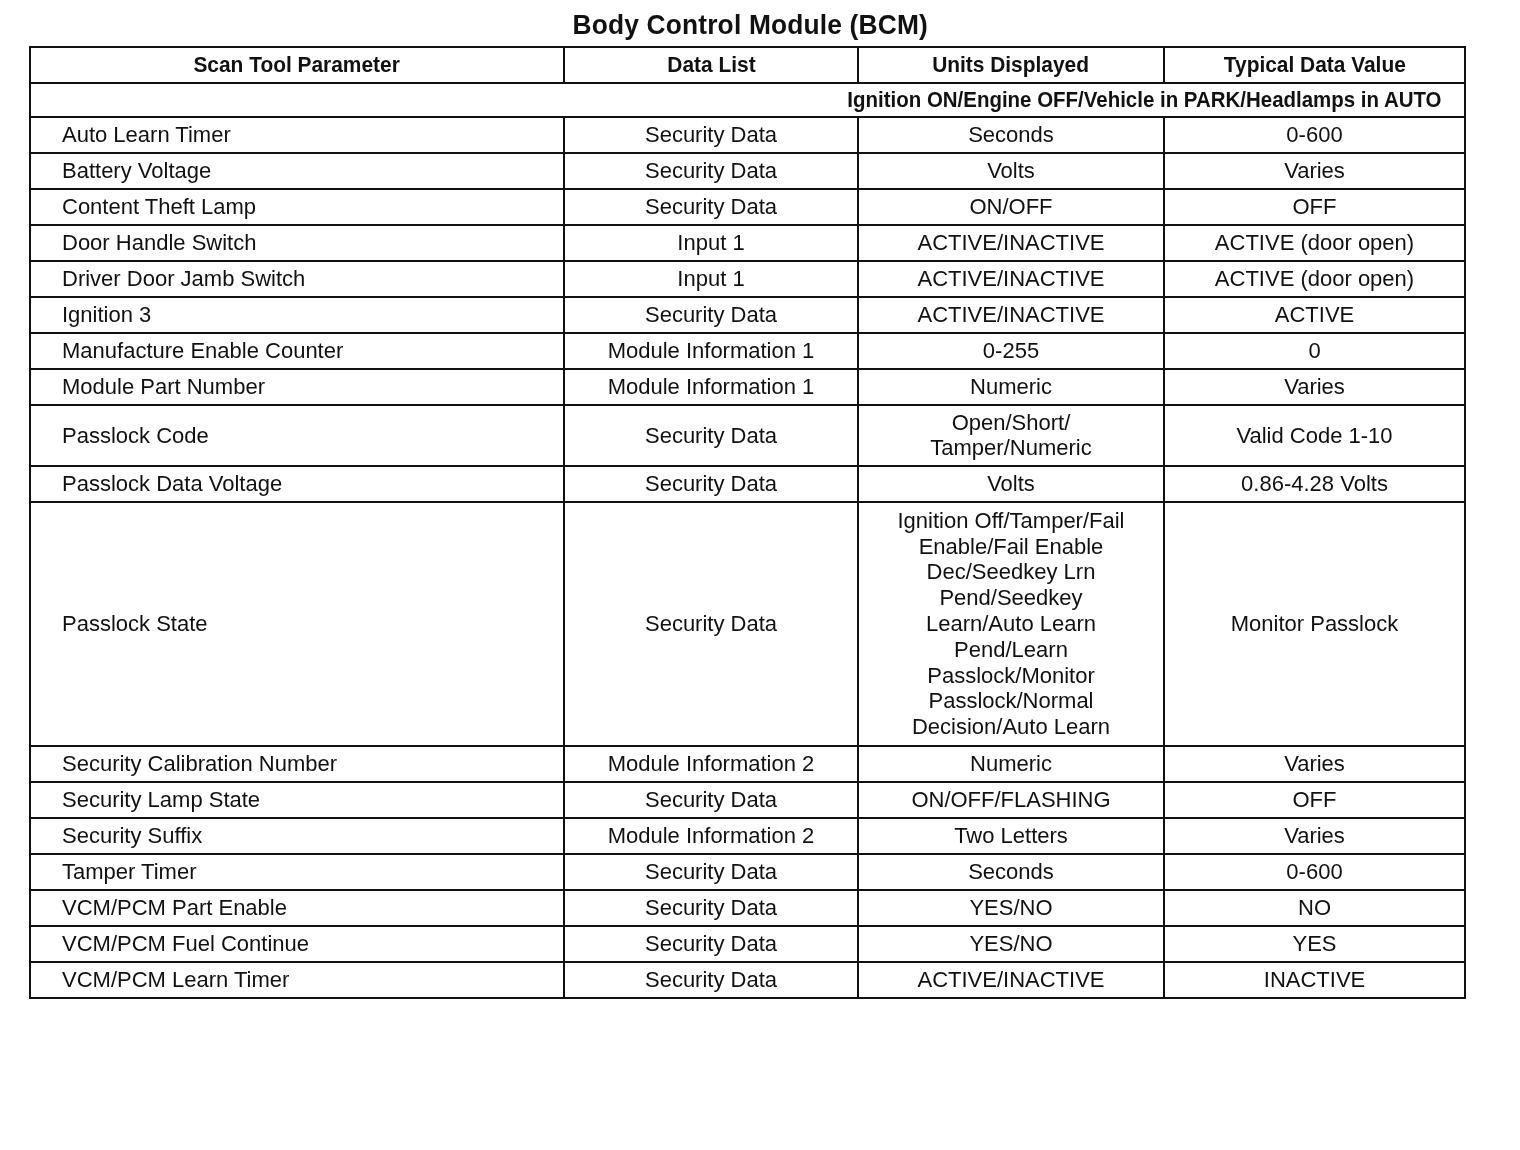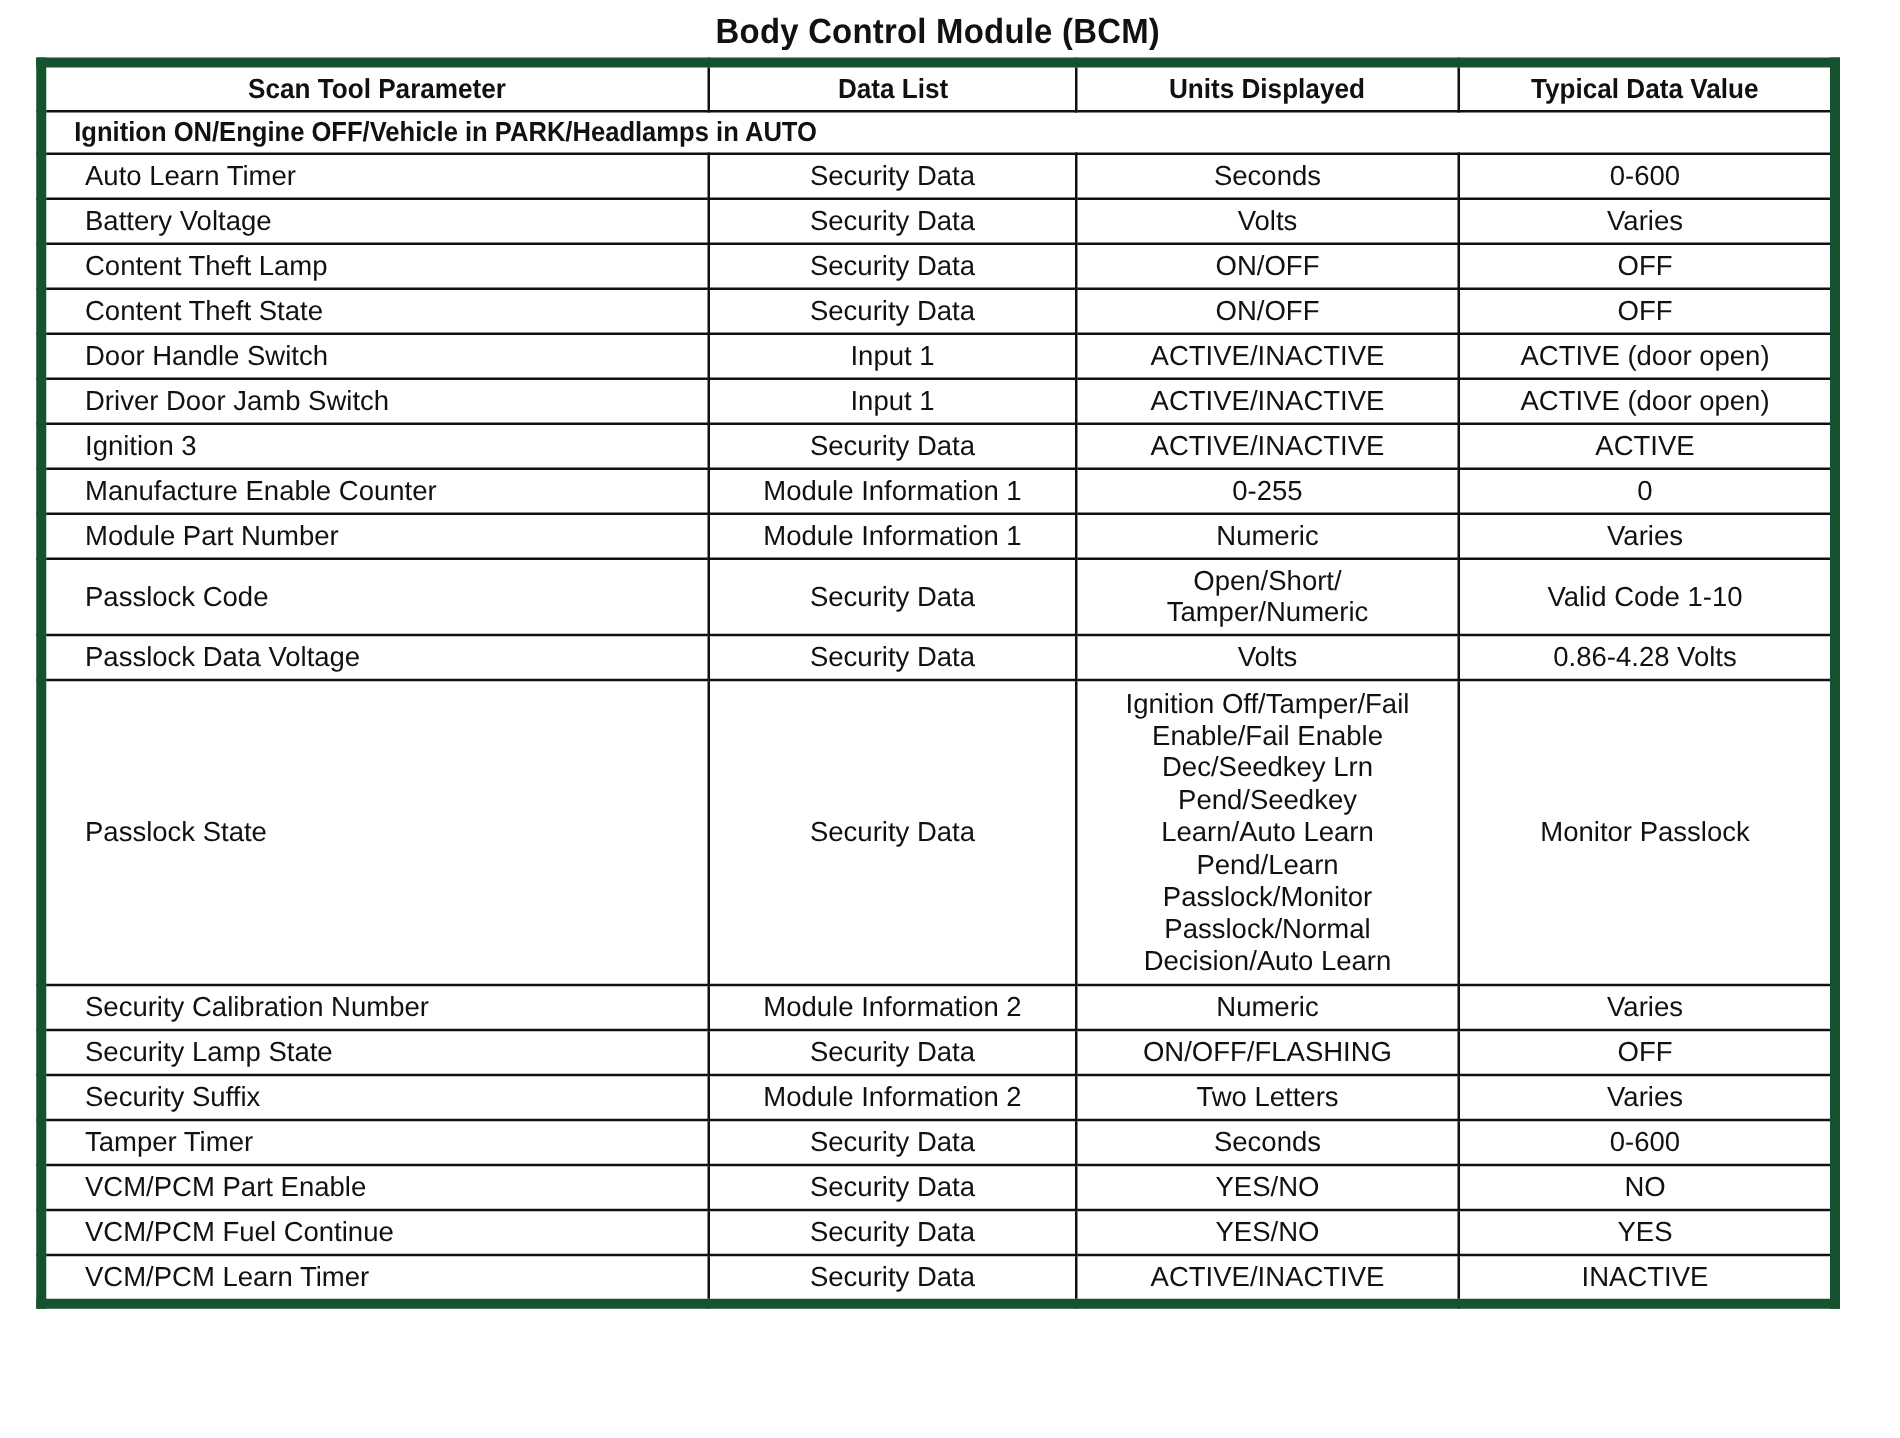--- a/index.html
+++ b/index.html
@@ -27,21 +27,21 @@
       transform: scaleX(0.94);
       transform-origin: 754px 0;
     }
     table.bcm {
       position: absolute;
       left: 29px;
       top: 46px;
       width: 1435px;
       border-collapse: collapse;
       table-layout: fixed;
-      border: 8px solid #14532d;
+      border: 2px solid #14532d;
     }
     table.bcm col.c1 { width: 534px; }
     table.bcm col.c2 { width: 294px; }
     table.bcm col.c3 { width: 306px; }
     table.bcm col.c4 { width: 301px; }
     table.bcm th, table.bcm td {
       border: 2.5px solid #111;
       padding: 0;
       font-size: 22px;
       line-height: 26px;
@@ -53,21 +53,21 @@
       font-size: 22px;
       text-align: center;
     }
     table.bcm th span.hdr {
       display: inline-block;
       transform: scaleX(0.95);
     }
     table.bcm tr.section td {
       height: 32px;
       font-weight: bold;
-      text-align: left;
+      text-align: right;
       font-size: 22px;
     }
     table.bcm tr.section td span {
       display: inline-block;
       transform: scaleX(0.93);
     }
     table.bcm tr.row td {
       height: 34px;
     }
     table.bcm td.param {
@@ -121,26 +121,20 @@
         <td class="center"><span>Volts</span></td>
         <td class="center"><span>Varies</span></td>
       </tr>
       <tr class="row">
         <td class="param"><span>Content Theft Lamp</span></td>
         <td class="center"><span>Security Data</span></td>
         <td class="center"><span>ON/OFF</span></td>
         <td class="center"><span>OFF</span></td>
       </tr>
       <tr class="row">
-        <td class="param"><span>Content Theft State</span></td>
-        <td class="center"><span>Security Data</span></td>
-        <td class="center"><span>ON/OFF</span></td>
-        <td class="center"><span>OFF</span></td>
-      </tr>
-      <tr class="row">
         <td class="param"><span>Door Handle Switch</span></td>
         <td class="center"><span>Input 1</span></td>
         <td class="center"><span>ACTIVE/INACTIVE</span></td>
         <td class="center"><span>ACTIVE (door open)</span></td>
       </tr>
       <tr class="row">
         <td class="param"><span>Driver Door Jamb Switch</span></td>
         <td class="center"><span>Input 1</span></td>
         <td class="center"><span>ACTIVE/INACTIVE</span></td>
         <td class="center"><span>ACTIVE (door open)</span></td>

